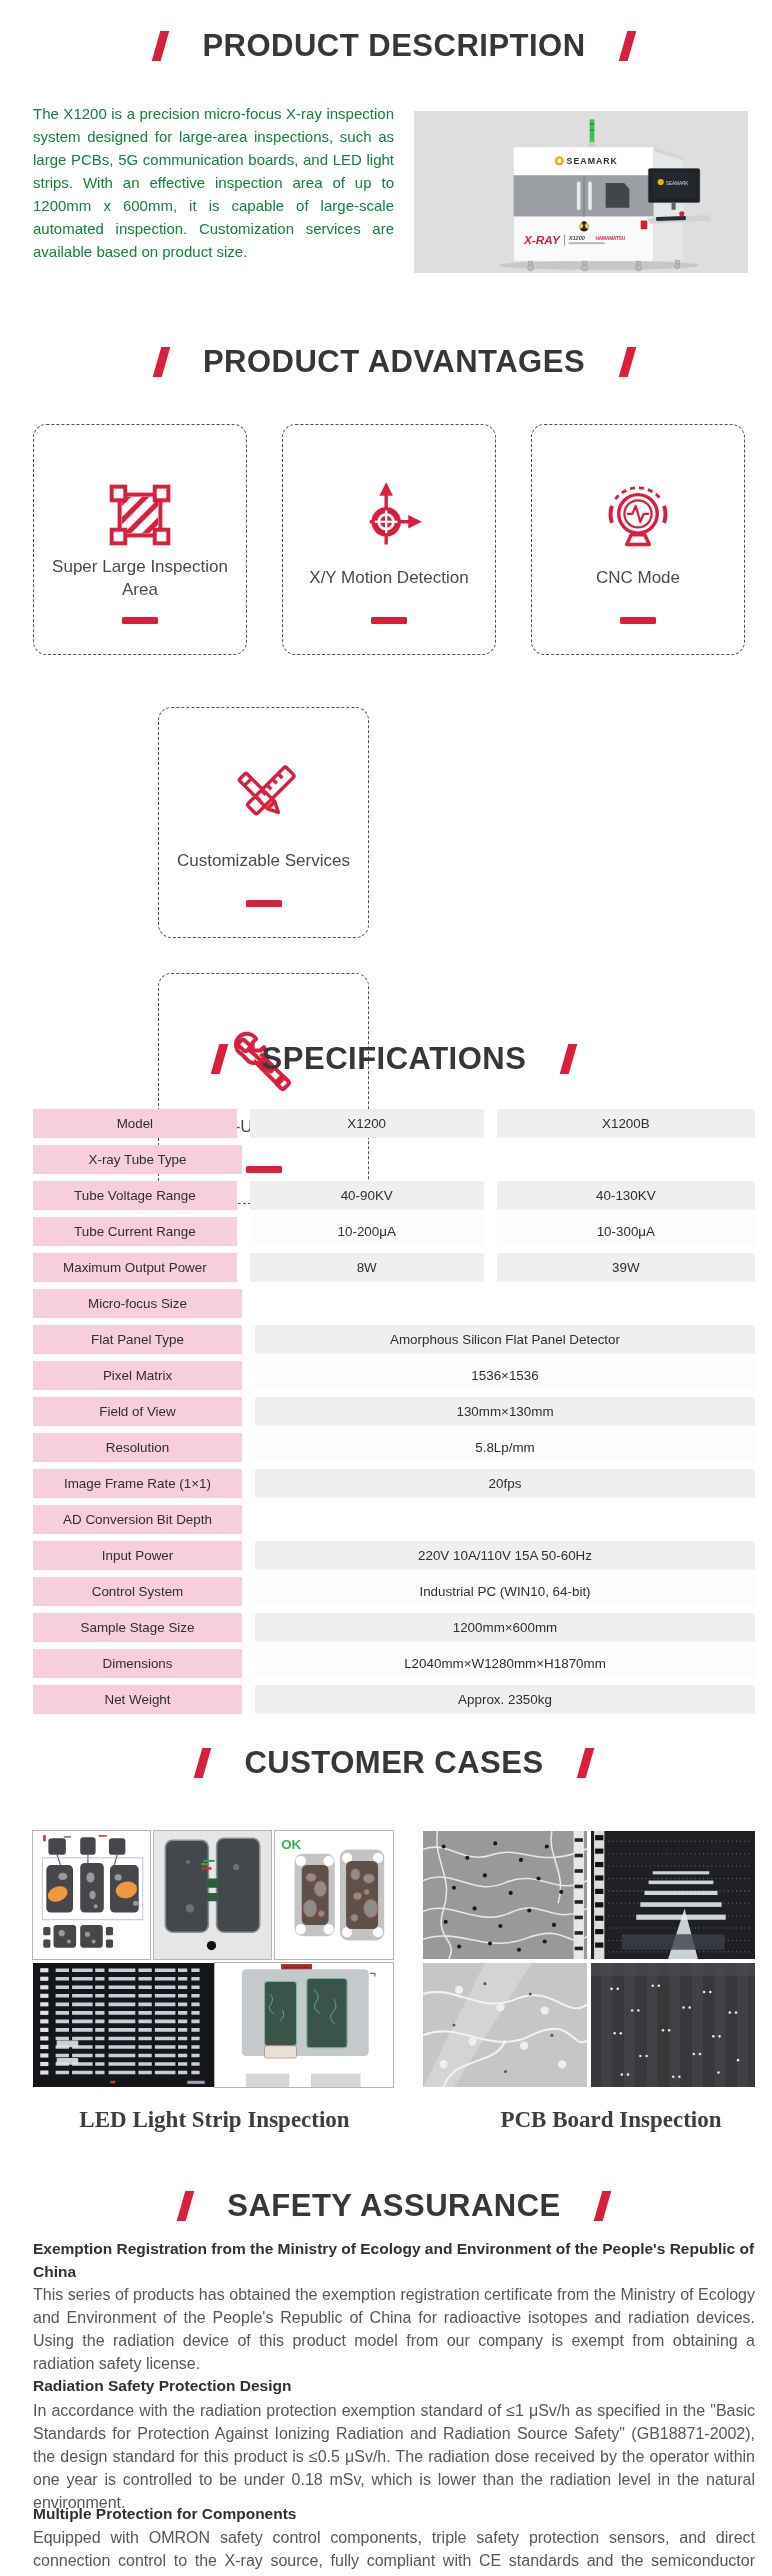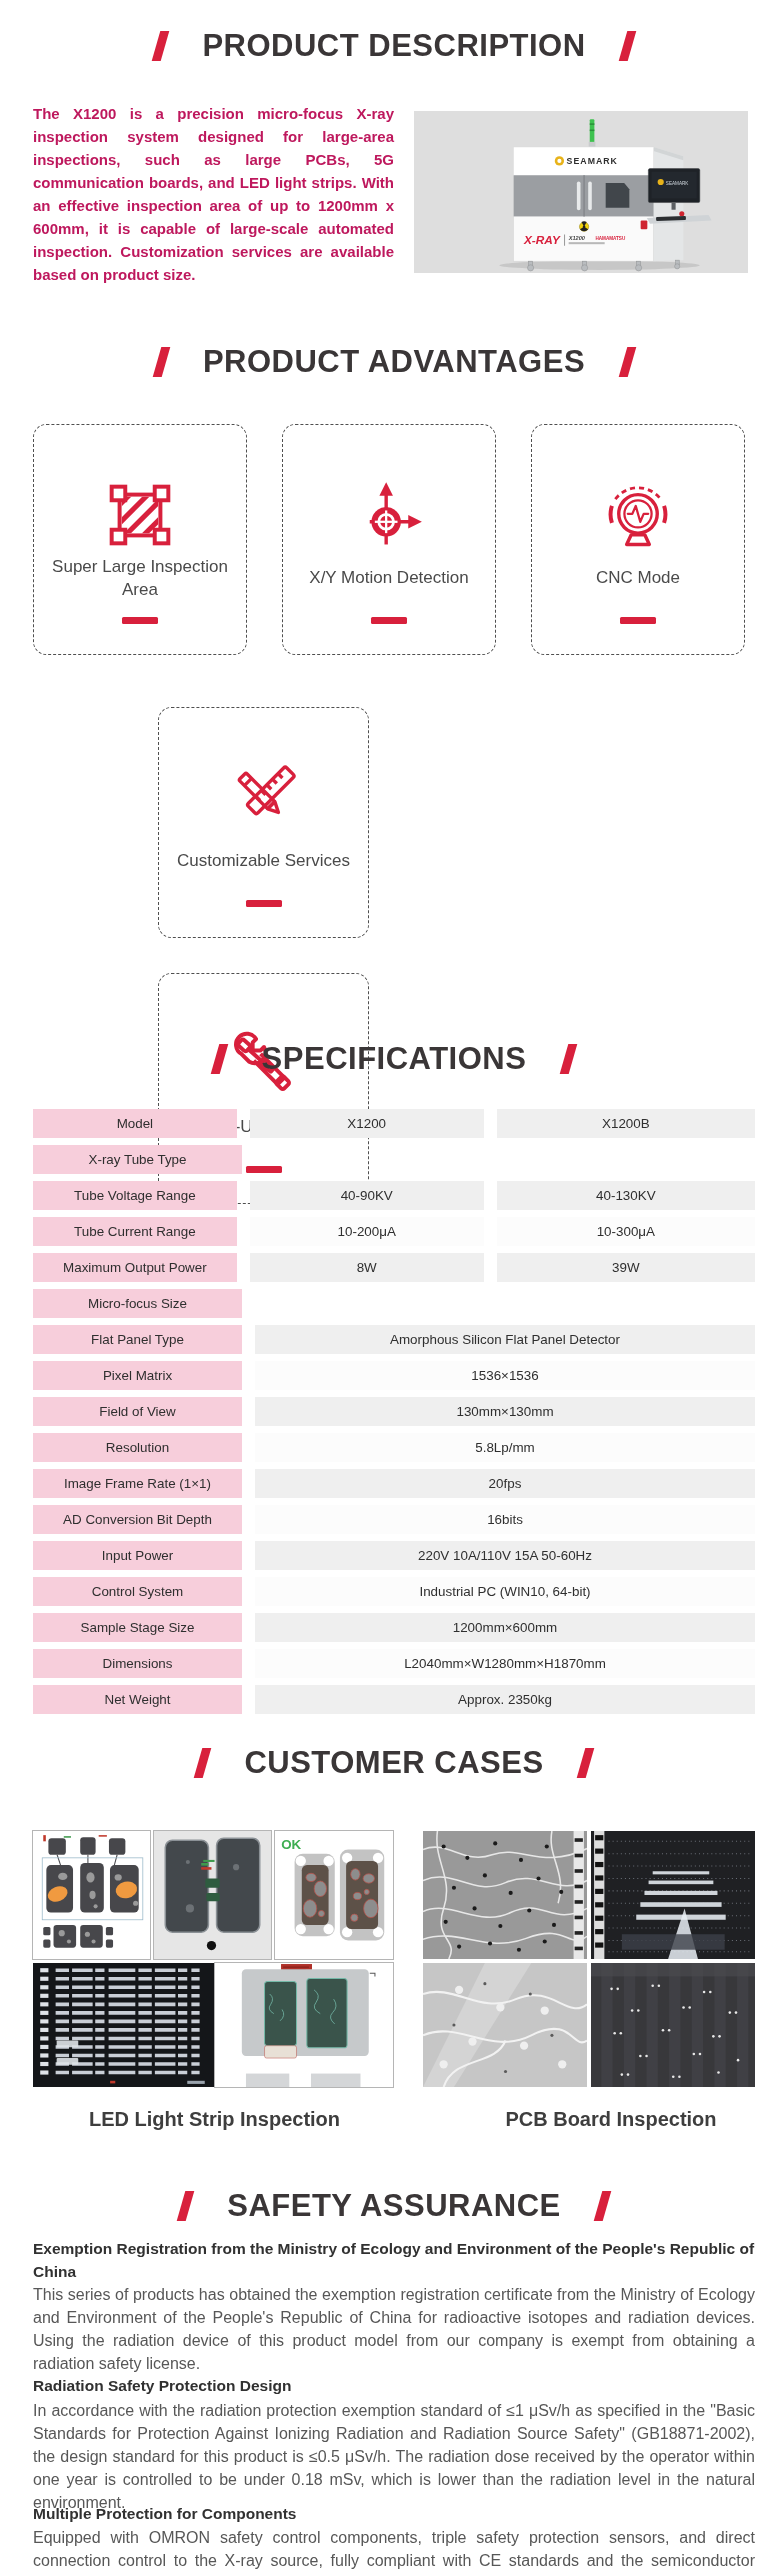--- a/index.html
+++ b/index.html
@@ -5,21 +5,21 @@
   html,body{margin:0;padding:0;background:#ffffff;}
   body{font-family:"Liberation Sans","DejaVu Sans",sans-serif;}
   #page{position:relative;width:773px;height:3026px;background:#fff;margin:0 auto;overflow:hidden;}
 
   
   .sec-title{position:absolute;left:33px;width:722px;display:flex;align-items:center;justify-content:center;gap:19.6px;height:37px;}
   .sec-title h2{margin:18px;font-size:31px;font-weight:700;color:#3a3637;letter-spacing:0.5px;white-space:nowrap;}
   .slash{width:8.8px;height:30px;background:#d8203c;transform:skewX(-16deg);}
 
   
-  .desc-text{position:absolute;left:33px;top:102px;width:361px;font-size:15px;line-height:23px;color:#be185d;text-align:justify;font-weight:bold;}
+  .desc-text{position:absolute;left:33px;top:102px;width:361px;font-size:15px;line-height:23px;color:#15803d;text-align:justify;}
   .desc-image{position:absolute;left:414px;top:111px;width:334px;height:162px;background:#dedede;}
   .desc-image svg{display:block;width:100%;height:100%;}
 
   
   .cards-row{position:absolute;display:flex;}
   #cards-row-1{left:33px;top:424px;gap:35px;}
   #cards-row-2{left:158px;top:707px;gap:35px;flex-direction:column;}
   .adv-card{position:relative;width:214px;height:231px;border:1.5px dashed #4f4f4f;border-radius:13.4px;box-sizing:border-box;background:#fff;}
   #cards-row-2 .adv-card{width:211px;}
   .adv-icon{position:absolute;left:0;top:54px;width:100%;height:72px;display:flex;align-items:center;justify-content:center;}
@@ -41,21 +41,21 @@
   
   .cases-wrap{position:absolute;left:33px;top:1831px;width:722px;display:flex;gap:27px;}
   .case-group{display:grid;grid-gap:4.1px;}
   #led-group{width:363px;grid-template-columns:117px 117px 118px;grid-template-rows:128px 124px;}
   #pcb-group{width:332px;grid-template-columns:164px 164px;grid-template-rows:128px 124px;}
   .tile{position:relative;overflow:hidden;background:#fff;}
   .tile svg{display:block;width:100%;height:100%;}
   .tile.framed{outline:0.5px solid #b5b5b5;outline-offset:-0.5px;}
   #tile-d{grid-column:1 / span 2;width:181px;}
   #tile-e{grid-column:3;width:178px;margin-left:-60px;}
-  .case-caption{position:absolute;top:2107px;height:25px;display:flex;align-items:center;justify-content:center;font-size:20px;font-weight:600;color:#3e3e3e;}
+  .case-caption{position:absolute;top:2107px;height:25px;display:flex;align-items:center;justify-content:center;font-size:23px;font-weight:600;color:#3e3e3e;font-family:Liberation Serif, serif;}
   #cap-led{left:33px;width:363px;}
   #cap-pcb{left:445px;width:332px;}
 
   
   .safe-h{position:absolute;left:33px;width:722px;font-size:15.5px;font-weight:700;color:#313131;line-height:23px;}
   .safe-p{position:absolute;left:33px;width:722px;font-size:16px;color:#575757;line-height:23px;text-align:justify;}
 </style>
 </head>
 <body>
 
@@ -285,21 +285,20 @@
       <div class="spec-row lt">
         <div class="spec-label">Resolution</div>
         <div class="spec-value full">5.8Lp/mm</div>
       </div>
       <div class="spec-row dk">
         <div class="spec-label">Image Frame Rate (1×1)</div>
         <div class="spec-value full">20fps</div>
       </div>
       <div class="spec-row lt">
         <div class="spec-label">AD Conversion Bit Depth</div>
-        <div class="spec-value full">16bits</div>
       </div>
       <div class="spec-row dk">
         <div class="spec-label">Input Power</div>
         <div class="spec-value full">220V 10A/110V 15A 50-60Hz</div>
       </div>
       <div class="spec-row lt">
         <div class="spec-label">Control System</div>
         <div class="spec-value full">Industrial PC (WIN10, 64-bit)</div>
       </div>
       <div class="spec-row dk">

